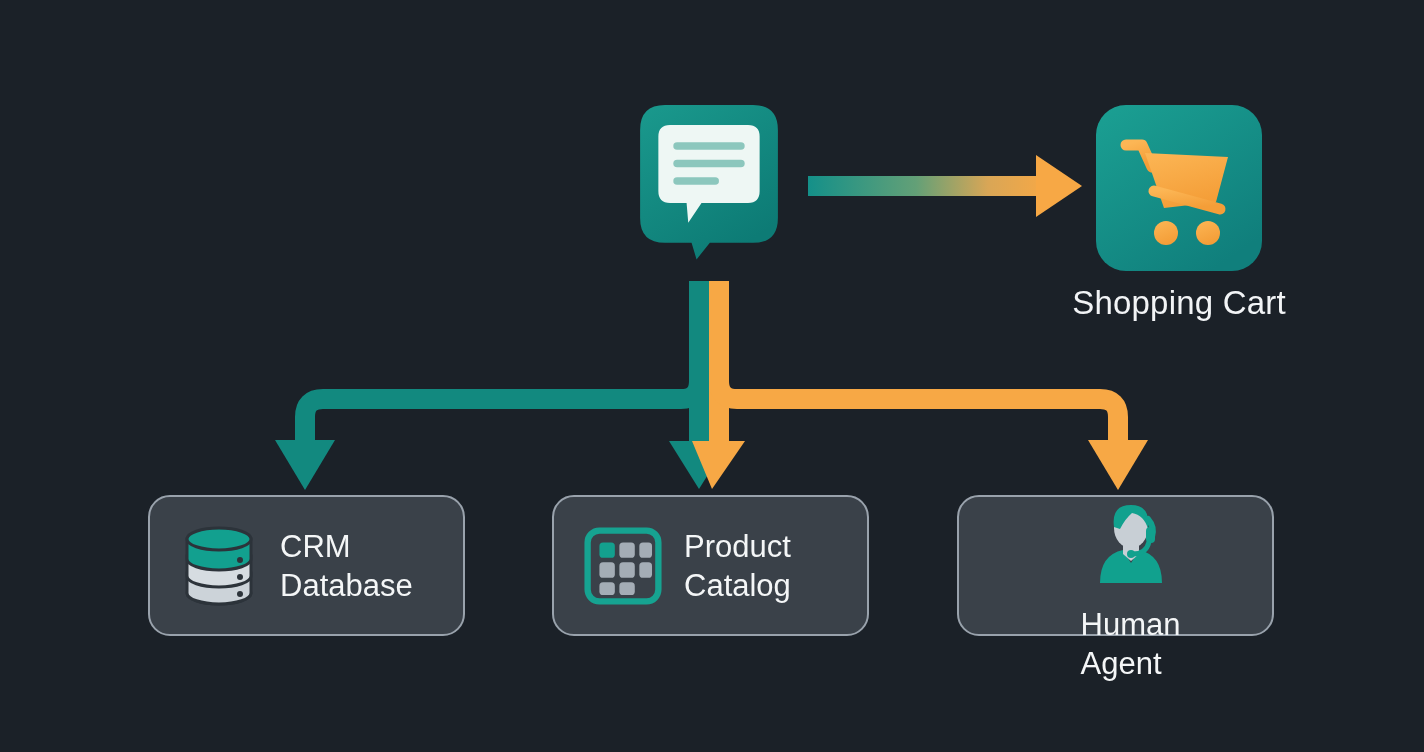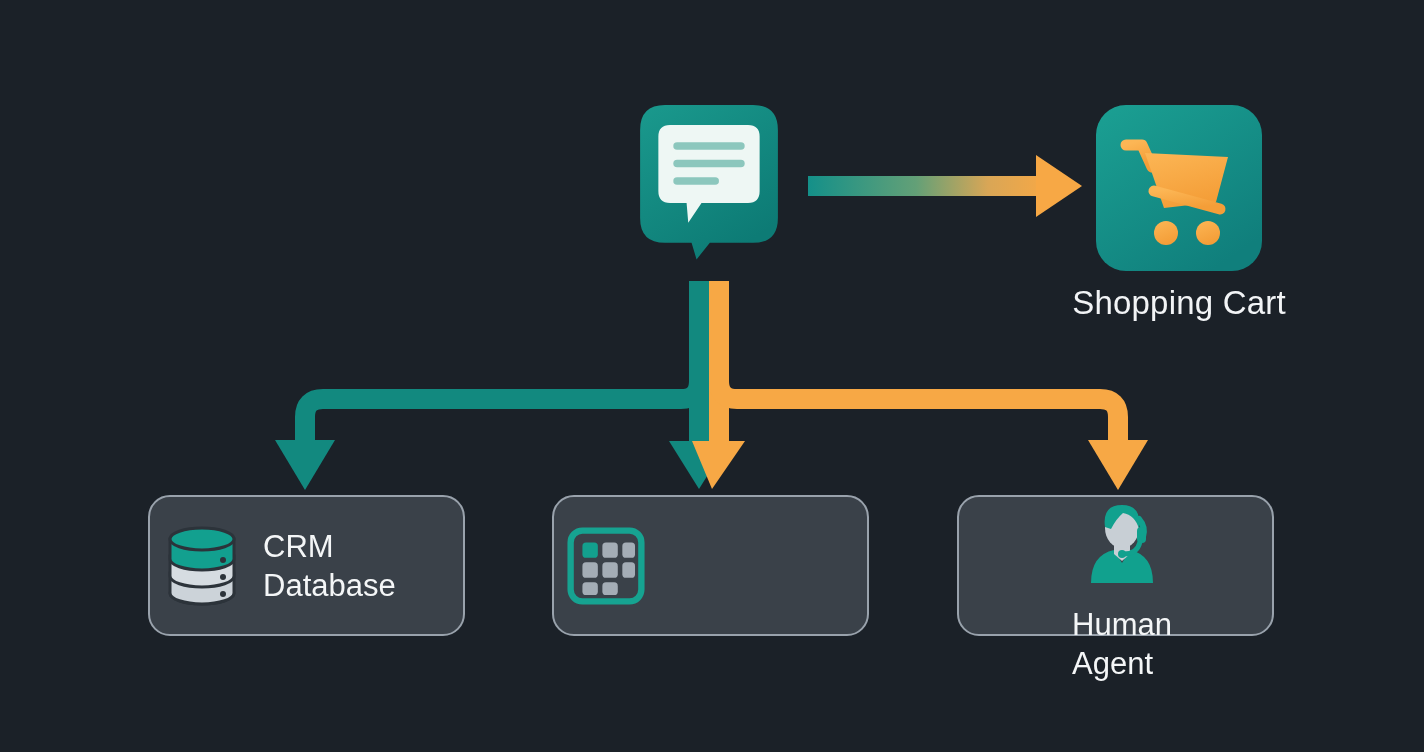--- a/index.html
+++ b/index.html
@@ -73,21 +73,21 @@
   .tool-box {
     position: absolute;
     height: 141px;
     box-sizing: border-box;
     border: 2px solid #99a2ac;
     border-radius: 22px;
     background: #3a4149;
     display: flex;
     flex-direction: row;
     align-items: center;
-    padding-left: 13px;
+    padding-left: 30px;
     gap: 22px;
   }
   .tool-box.crm    { left: 148px;  top: 495px; width: 317px; }
   .tool-box.catalog{ left: 552px;  top: 495px; width: 317px; }
   .tool-box.agent  { left: 957px;  top: 495px; width: 317px; flex-direction: column; }
 
   .tool-icon {
     flex: 0 0 auto;
     width: 78px;
     height: 86px;
@@ -224,20 +224,22 @@
         <rect x="4" y="4" width="78" height="78" rx="13" fill="none" stroke="#16a391" stroke-width="7"></rect>
         <rect x="17" y="17" width="17" height="17" rx="4" fill="#13a08e"></rect>
         <rect x="39" y="17" width="17" height="17" rx="4" fill="#a4adb6"></rect>
         <rect x="61" y="17" width="14" height="17" rx="4" fill="#a4adb6"></rect>
         <rect x="17" y="39" width="17" height="17" rx="4" fill="#a4adb6"></rect>
         <rect x="39" y="39" width="17" height="17" rx="4" fill="#a4adb6"></rect>
         <rect x="61" y="39" width="14" height="17" rx="4" fill="#a4adb6"></rect>
         <rect x="17" y="61" width="17" height="14" rx="4" fill="#a4adb6"></rect>
         <rect x="39" y="61" width="17" height="14" rx="4" fill="#a4adb6"></rect>
       </svg>
+      <div class="tool-label">Product
+Catalog</div>
     </div>
 
     <div class="tool-box agent">
       <svg class="tool-icon" viewBox="0 0 78 86">
 
         <path d="M 8 86 Q 8 58 31 53 L 39 66 L 47 53 Q 70 58 70 86 Z" fill="#11a18e"></path>
 
         <path d="M 31 44 L 47 44 L 47 57 L 39 64 L 31 57 Z" fill="#c8cfd5"></path>
 
         <ellipse cx="39" cy="31" rx="17" ry="20" fill="#c8cfd5"></ellipse>

